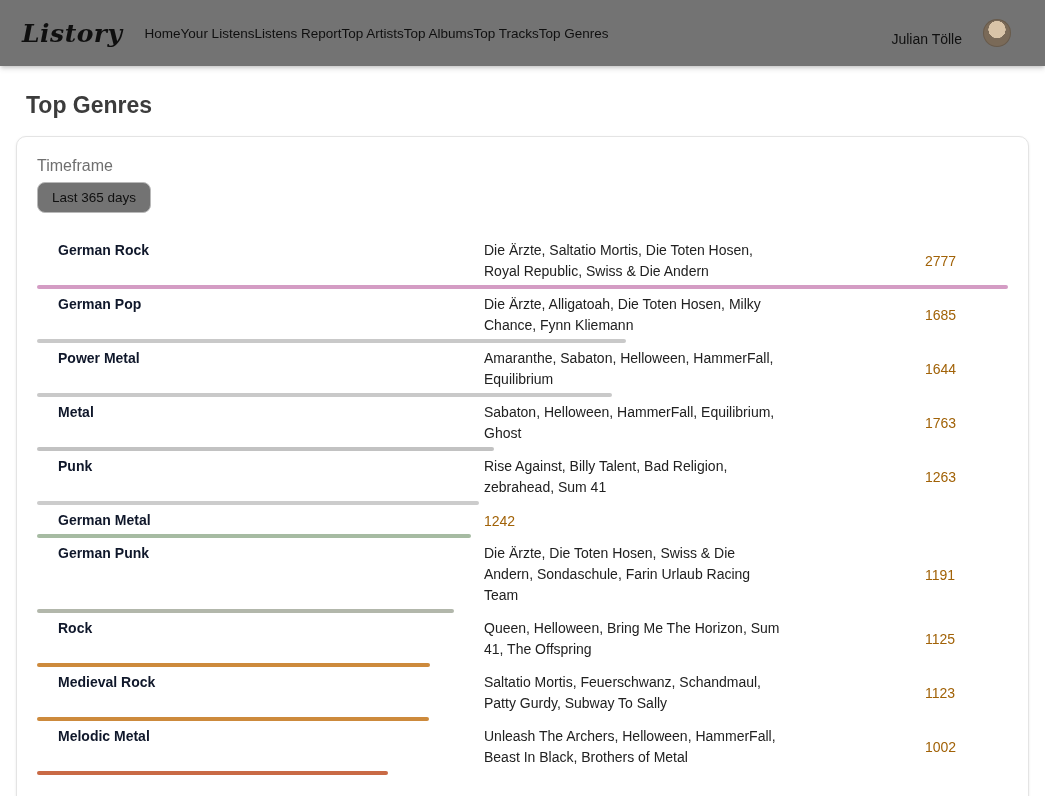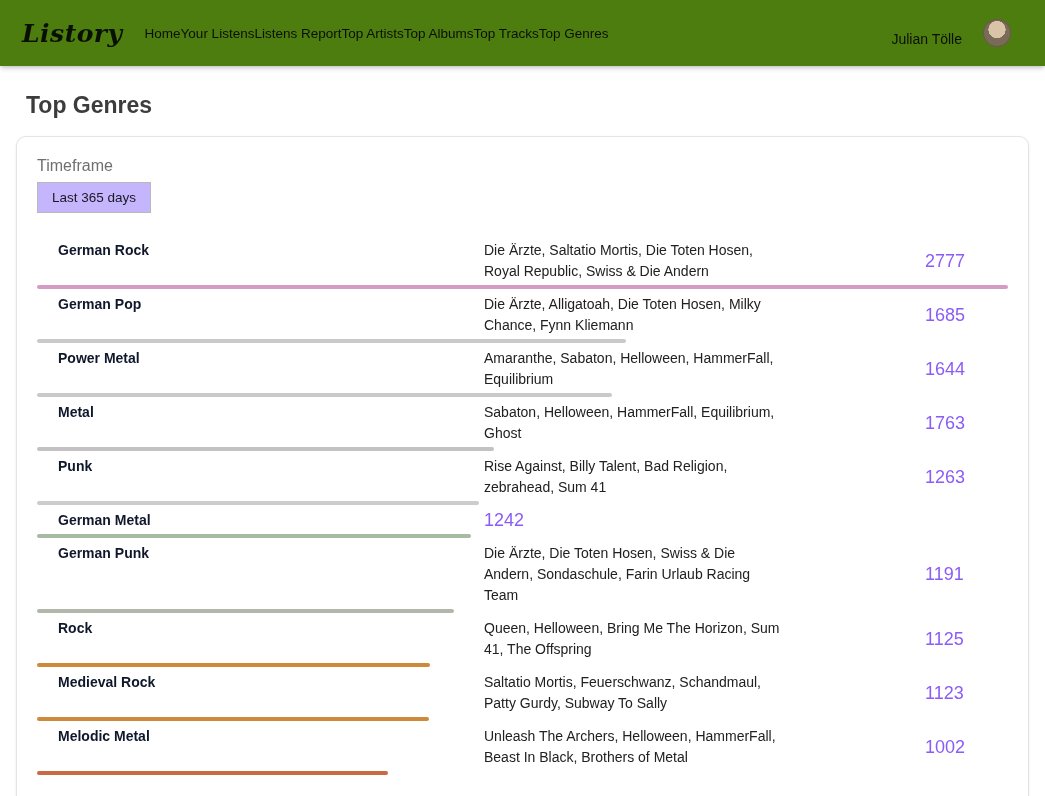--- a/index.html
+++ b/index.html
@@ -5,21 +5,21 @@
   * { margin: 0; padding: 0; box-sizing: border-box; }
   html, body {
     width: 1045px; height: 796px; overflow: hidden;
     background: #ffffff;
     font-family: "Liberation Sans", sans-serif;
     color: rgba(0,0,0,0.87);
   }
 
   
   .topbar {
-    height: 66px; background: #4d7c0f;
+    height: 66px; background: #737373;
     display: flex; align-items: center;
     padding: 0 22px;
     box-shadow: 0 2px 4px -1px rgba(0,0,0,0.2), 0 4px 5px 0 rgba(0,0,0,0.07);
     position: relative; z-index: 5;
   }
   .logo {
     font-family: "DejaVu Serif", serif;
     font-style: italic; font-weight: 700;
     font-size: 25px; letter-spacing: 0.5px;
     margin-right: 22px; cursor: pointer; white-space: nowrap;
@@ -50,40 +50,40 @@
     box-shadow: 0 1px 3px rgba(0,0,0,0.08);
     background: #fff;
     padding: 16px 20px 0;
     height: 680px; overflow: hidden;
   }
 
   .tf-label { font-size: 16px; color: #6f6f6f; margin: 4px 0 7px; }
   .tf-button {
     font-family: "Liberation Sans", sans-serif;
     font-size: 13.5px; color: rgba(0,0,0,0.87);
-    background: #c4b5fd; border: 1px solid #b9b9b9; border-radius: 0;
+    background: #737373; border: 1px solid #b9b9b9; border-radius: 8px;
     padding: 7px 14px; cursor: pointer;
   }
 
   
   .genre-table { margin-top: 22px; }
   .genre-row { }
   .row-main {
     display: grid;
     grid-template-columns: 447px 441px 1fr;
     padding: 5px 0 3px;
   }
   .genre-name {
     padding-left: 21px; font-size: 14px; font-weight: 700;
     line-height: 21px; color: #0f172a;
   }
   .genre-artists {
     font-size: 14px; line-height: 21px; width: 302px; color: #212121;
   }
-  .genre-count { font-size: 18px; align-self: center; color: #8b5cf6; }
+  .genre-count { font-size: 14px; align-self: center; color: #a16207; }
   .genre-bar-track { width: 100%; height: 4px; }
   .genre-bar { height: 4px; border-radius: 2px; }
 </style>
 </head>
 <body>
 
 <header class="topbar">
   <div class="logo">Listory</div>
   <nav class="nav">
     <a href="#">Home</a>

